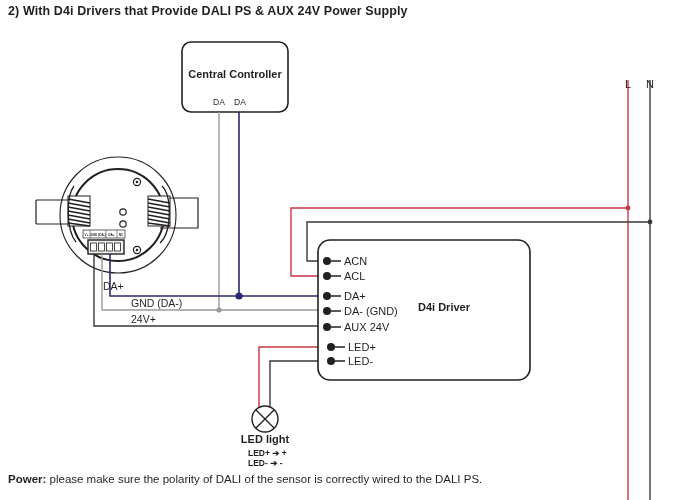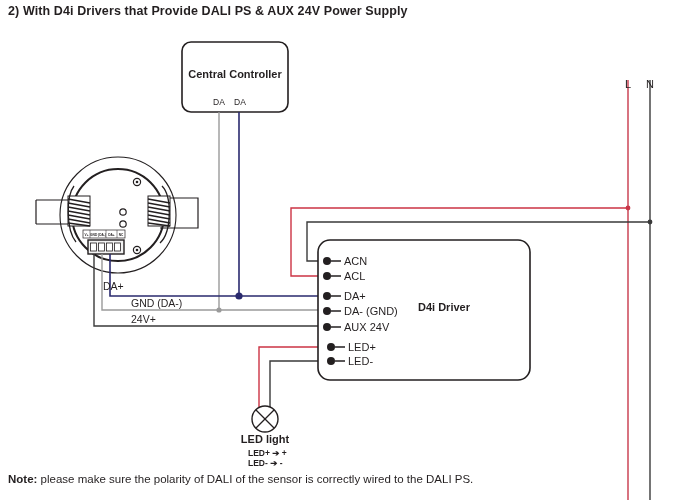--- a/index.html
+++ b/index.html
@@ -49,21 +49,21 @@
   .lbl-mains { font-size: 11px; }
 </style>
 </head>
 <body>
 
 <div id="diagram-root">
 
   <div class="title">2) With D4i Drivers that Provide DALI PS &amp; AUX 24V Power Supply</div>
 
   <div class="note">
-    <b>Note:</b><span> please make sure the polarity of DALI of the sensor is correctly wired to the DALI PS.</span>
+    <b>Power:</b><span> please make sure the polarity of DALI of the sensor is correctly wired to the DALI PS.</span>
   </div>
 
   <svg width="684" height="500" viewBox="0 0 684 500">
 
     <g>
       <line x1="628" y1="80" x2="628" y2="500" stroke="#c8384a" stroke-width="1.4"></line>
       <line x1="650" y1="80" x2="650" y2="500" stroke="#3a3a3a" stroke-width="1.4"></line>
       <text class="lbl-mains" x="628" y="88" text-anchor="middle">L</text>
       <text class="lbl-mains" x="650" y="88" text-anchor="middle">N</text>
       <circle cx="628" cy="208" r="2.4" fill="#c8384a"></circle>

